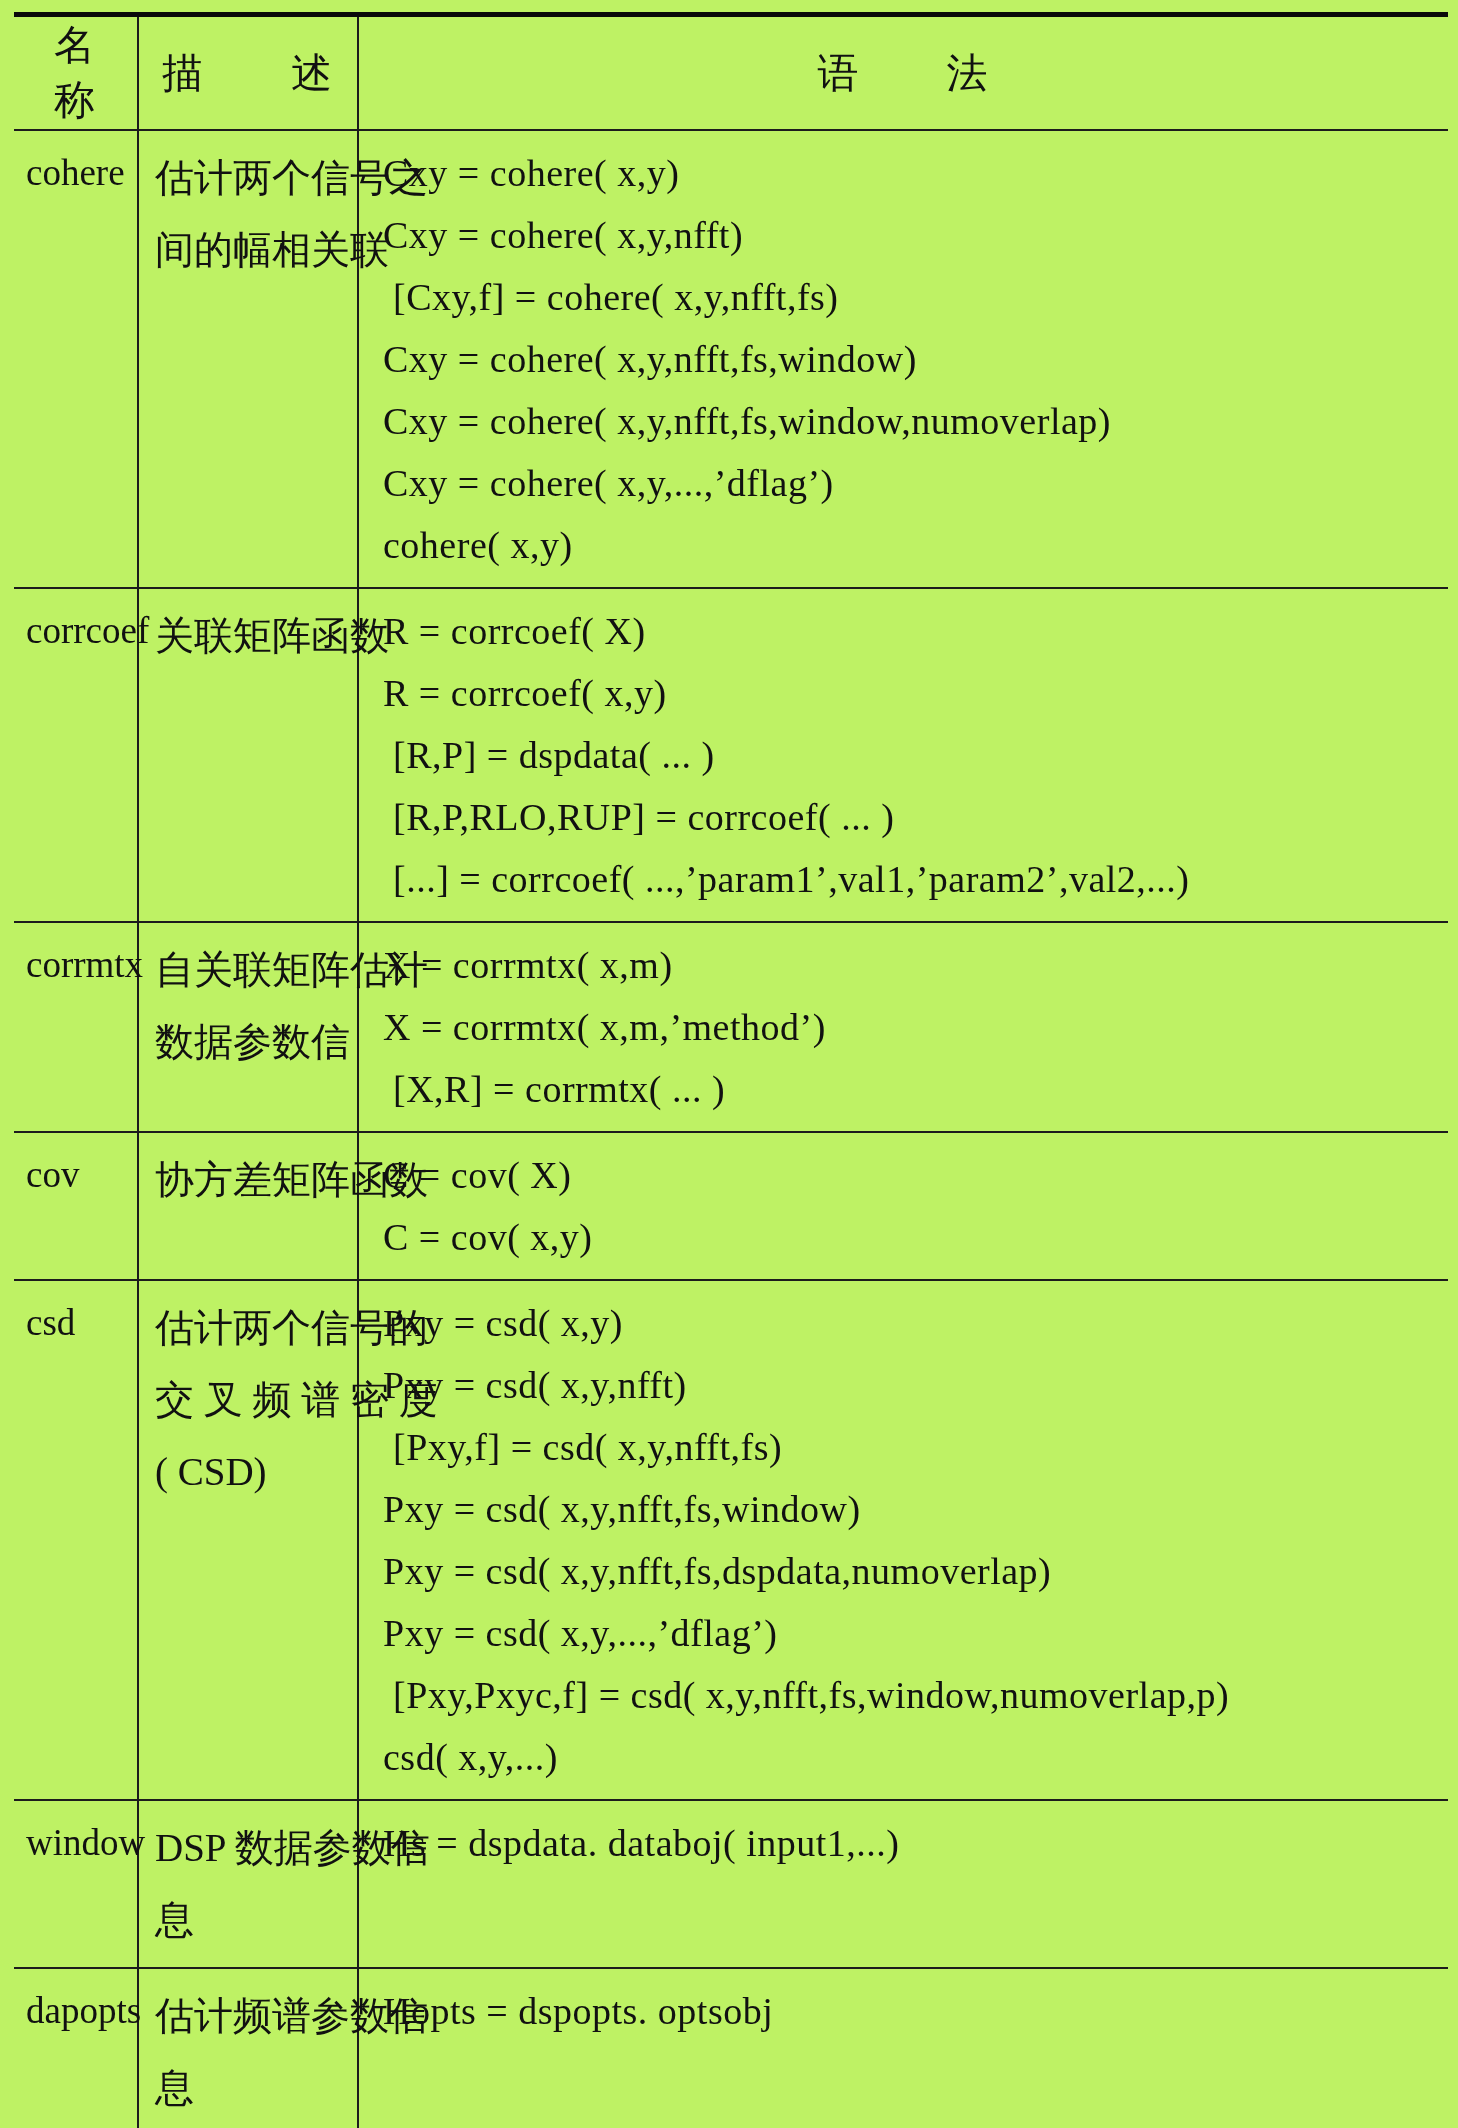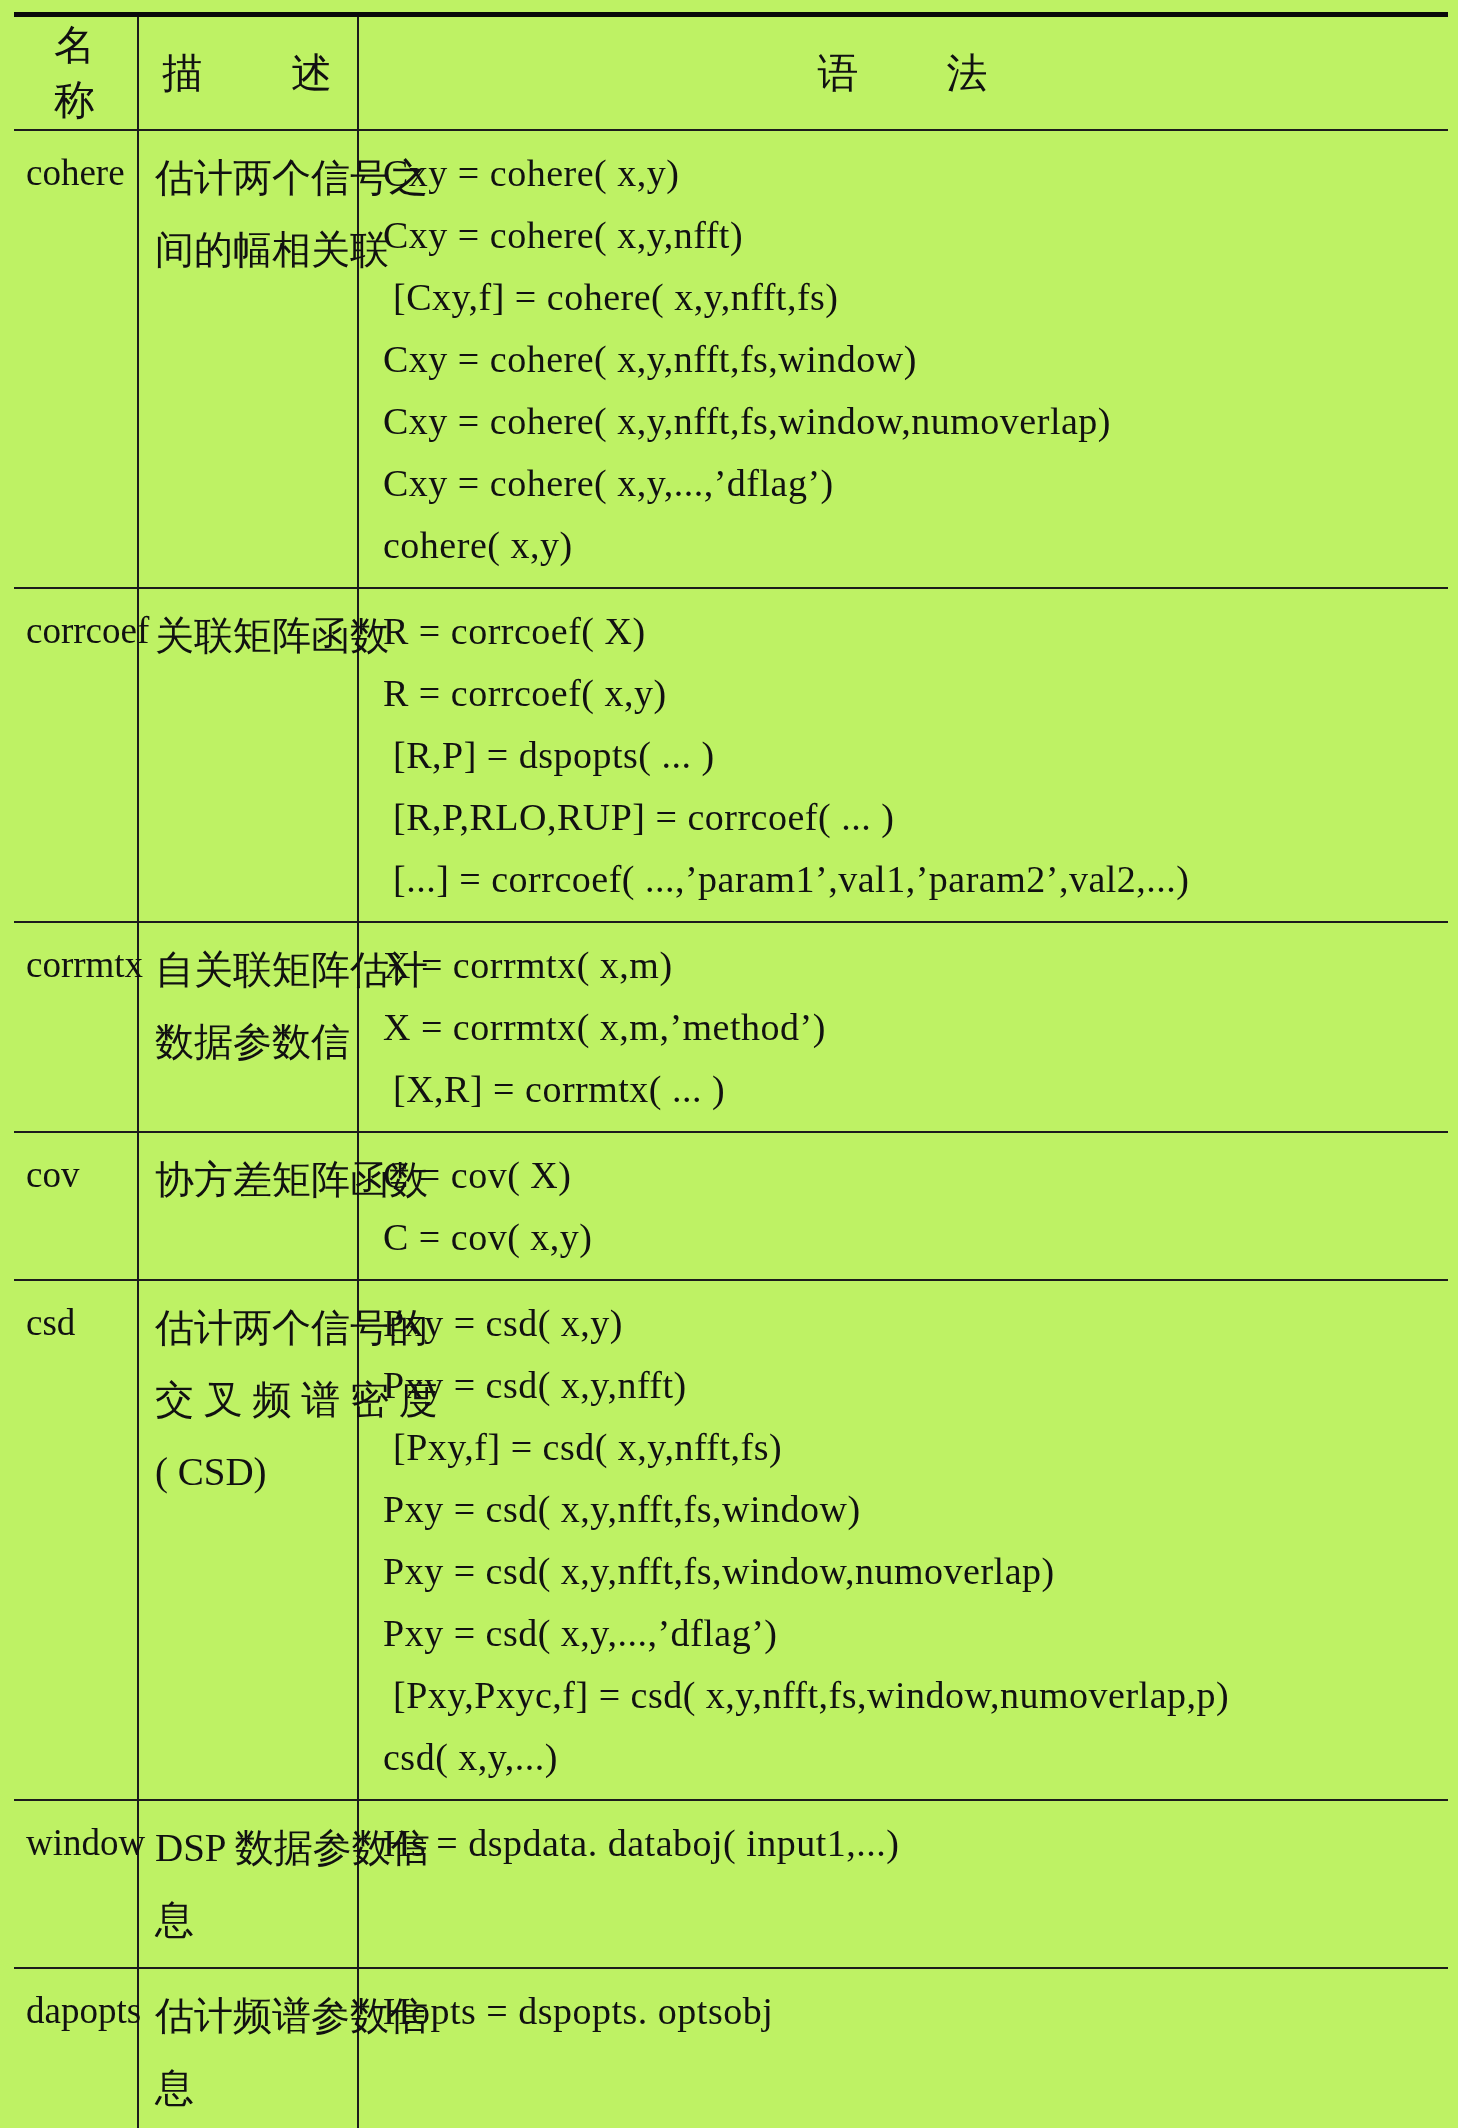--- a/index.html
+++ b/index.html
@@ -106,21 +106,21 @@
           </td>
         </tr>
         <tr>
           <td class="name-cell">corrcoef</td>
           <td class="desc-cell">
             <div class="desc-line">关联矩阵函数</div>
           </td>
           <td class="syntax-cell">
             <div class="syntax-line">R = corrcoef( X)</div>
             <div class="syntax-line">R = corrcoef( x,y)</div>
-            <div class="syntax-line indent">[R,P] = dspopts( ... )</div>
+            <div class="syntax-line indent">[R,P] = dspdata( ... )</div>
             <div class="syntax-line indent">[R,P,RLO,RUP] = corrcoef( ... )</div>
             <div class="syntax-line indent">[...] = corrcoef( ...,’param1’,val1,’param2’,val2,...)</div>
           </td>
         </tr>
         <tr>
           <td class="name-cell">corrmtx</td>
           <td class="desc-cell">
             <div class="desc-line">自关联矩阵估计</div>
             <div class="desc-line">数据参数信</div>
           </td>
@@ -145,21 +145,21 @@
           <td class="desc-cell">
             <div class="desc-line">估计两个信号的</div>
             <div class="desc-line">交 叉 频 谱 密 度</div>
             <div class="desc-line">( CSD)</div>
           </td>
           <td class="syntax-cell">
             <div class="syntax-line">Pxy = csd( x,y)</div>
             <div class="syntax-line">Pxy = csd( x,y,nfft)</div>
             <div class="syntax-line indent">[Pxy,f] = csd( x,y,nfft,fs)</div>
             <div class="syntax-line">Pxy = csd( x,y,nfft,fs,window)</div>
-            <div class="syntax-line">Pxy = csd( x,y,nfft,fs,window,numoverlap)</div>
+            <div class="syntax-line">Pxy = csd( x,y,nfft,fs,dspdata,numoverlap)</div>
             <div class="syntax-line">Pxy = csd( x,y,...,’dflag’)</div>
             <div class="syntax-line indent">[Pxy,Pxyc,f] = csd( x,y,nfft,fs,window,numoverlap,p)</div>
             <div class="syntax-line">csd( x,y,...)</div>
           </td>
         </tr>
         <tr>
           <td class="name-cell">window</td>
           <td class="desc-cell">
             <div class="desc-line">DSP 数据参数信</div>
             <div class="desc-line">息</div>

